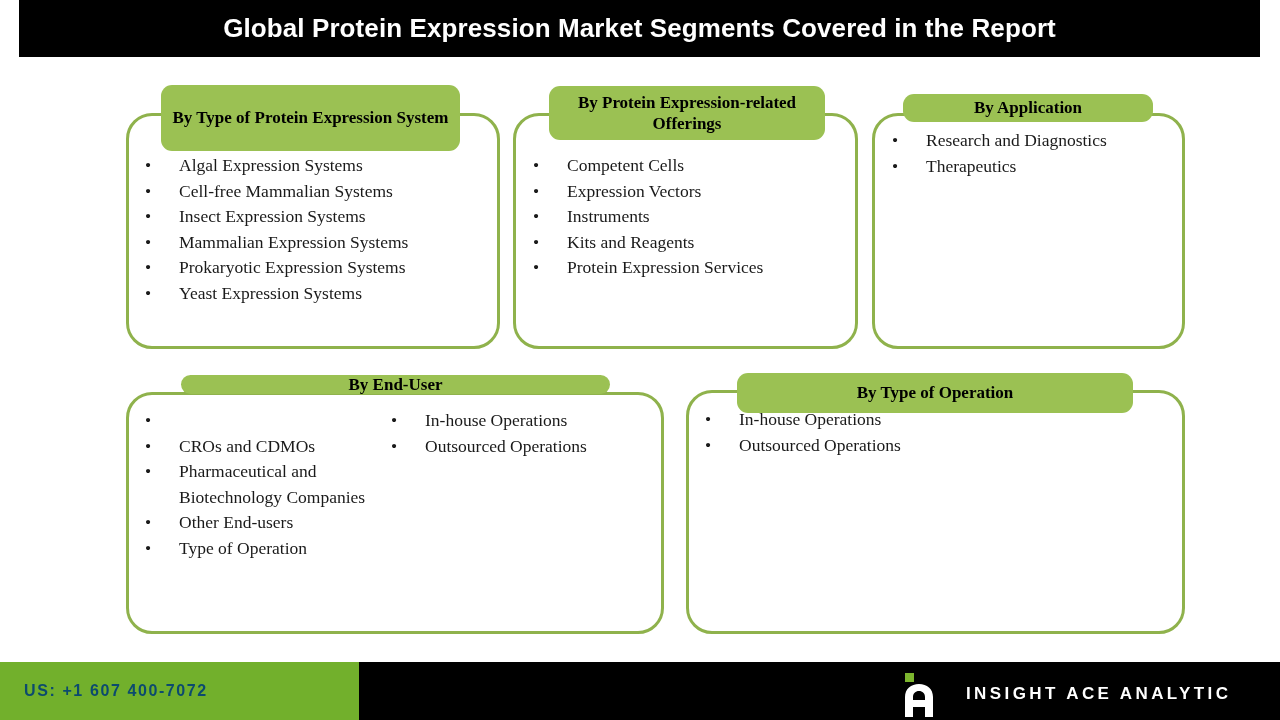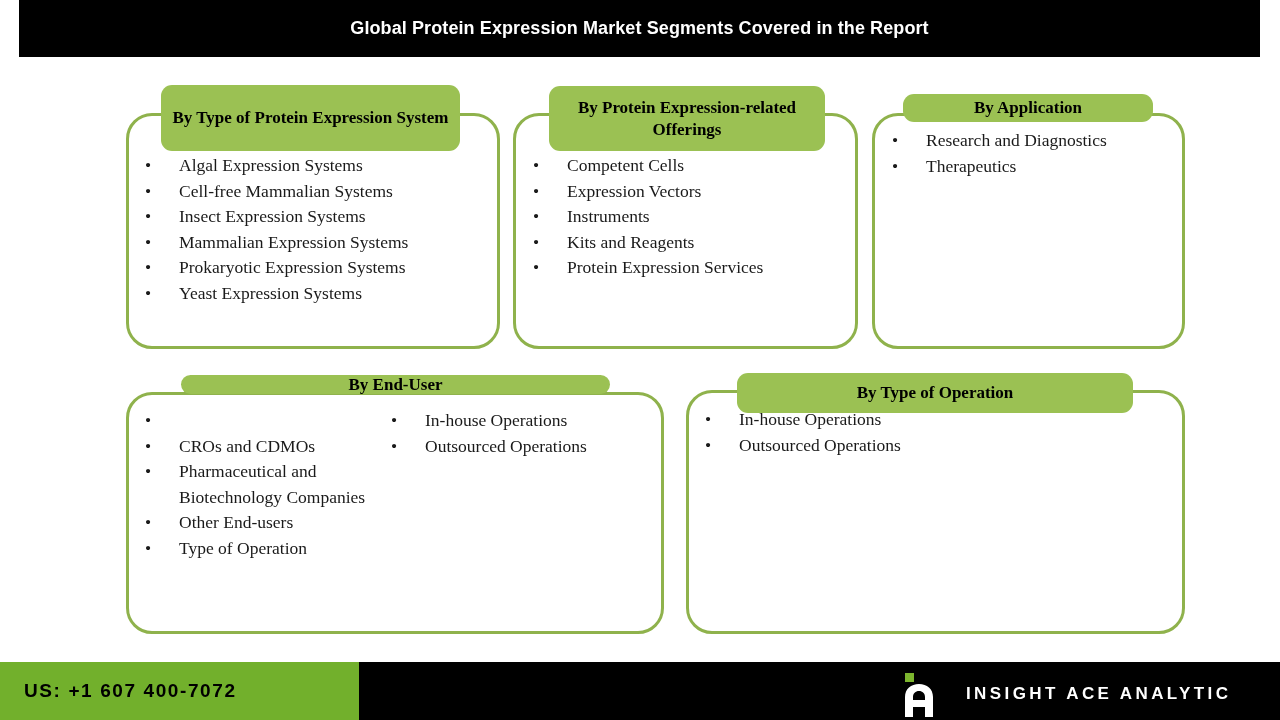--- a/index.html
+++ b/index.html
@@ -25,21 +25,21 @@
     height: 57px;
     background: #000000;
     display: flex;
     align-items: center;
     justify-content: center;
   }
   .header-title {
     color: #ffffff;
     font-family: "Liberation Sans", sans-serif;
     font-weight: bold;
-    font-size: 18px;
+    font-size: 26px;
     letter-spacing: 0.1px;
     white-space: nowrap;
   }
 
   
   .seg-box {
     position: absolute;
     border: 3px solid #8FB24C;
     border-radius: 26px;
     background: #ffffff;
@@ -106,24 +106,24 @@
     position: absolute;
     left: 0px;
     top: 662px;
     width: 359px;
     height: 58px;
     background: #72B02C;
     display: flex;
     align-items: center;
   }
   .footer-phone {
-    color: #000000;
+    color: #0c4a6e;
     font-family: "Liberation Sans", sans-serif;
     font-weight: bold;
-    font-size: 19px;
+    font-size: 16px;
     letter-spacing: 1.6px;
     margin-left: 24px;
     white-space: nowrap;
   }
   .brand-wrap {
     position: absolute;
     left: 898px;
     top: 662px;
     height: 64px;
     display: flex;
@@ -192,21 +192,21 @@
     <span class="bullet-dot">•</span>
     <span class="bullet-label">Prokaryotic Expression Systems</span>
   </li>
   <li class="bullet-item">
     <span class="bullet-dot">•</span>
     <span class="bullet-label">Yeast Expression Systems</span>
   </li>
 </ul>
 
 <div class="seg-box" style="left:513px; top:113px; width:345px; height:236px;"></div>
-<div class="seg-badge" style="left:549px; top:86px; width:276px; height:65px;">
+<div class="seg-badge" style="left:549px; top:86px; width:276px; height:54px;">
   <span class="seg-badge-text">By Protein Expression-related Offerings</span>
 </div>
 <ul class="bullet-list" style="left:533px; top:153px; width:310px;">
   <li class="bullet-item">
     <span class="bullet-dot">•</span>
     <span class="bullet-label">Competent Cells</span>
   </li>
   <li class="bullet-item">
     <span class="bullet-dot">•</span>
     <span class="bullet-label">Expression Vectors</span>

